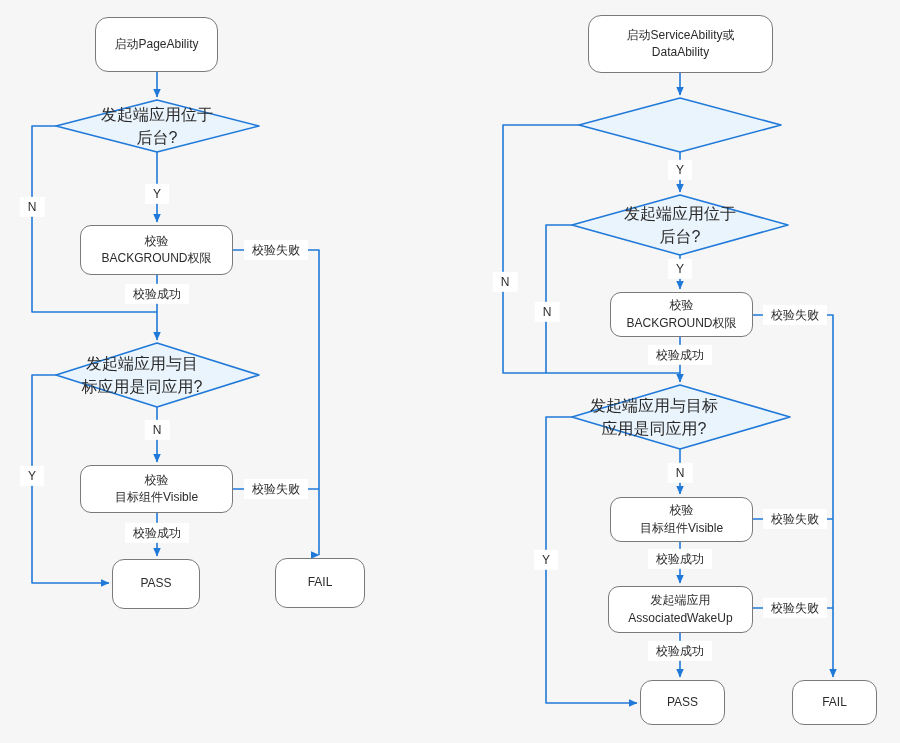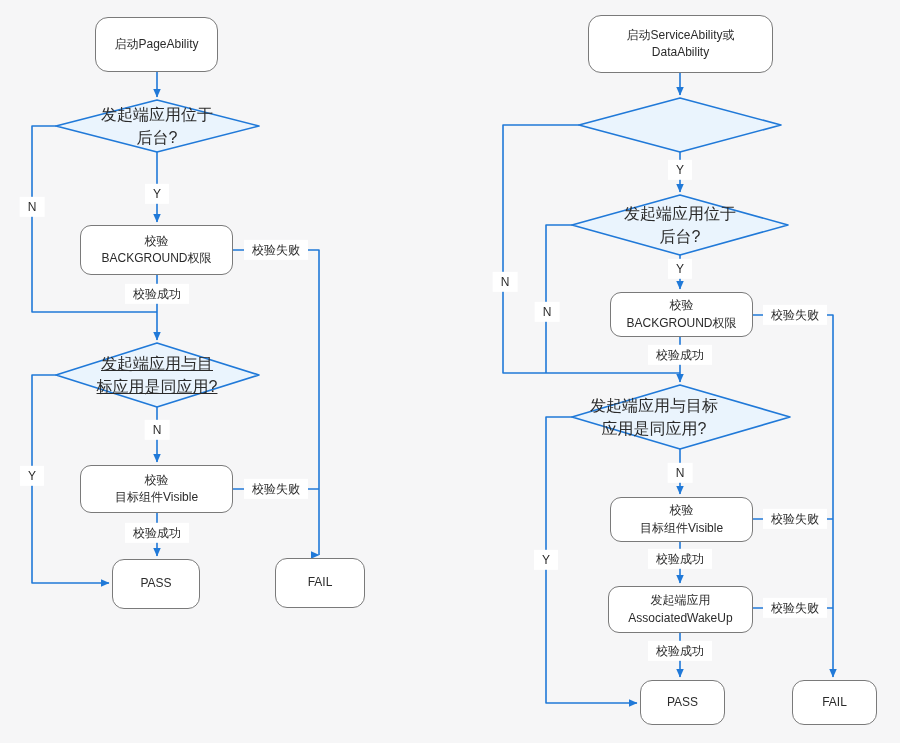--- a/index.html
+++ b/index.html
@@ -92,21 +92,21 @@
   </svg>
 
   <div class="node rect" style="left:95px;top:17px;width:123px;height:55px;border-radius:13px;">启动PageAbility</div>
 
   <div class="node dtext" style="left:87px;top:106px;width:140px;height:40px;">发起端应用位于
 后台?</div>
 
   <div class="node rect" style="left:80px;top:225px;width:153px;height:50px;">校验
 BACKGROUND权限</div>
 
-  <div class="node dtext" style="left:87px;top:355px;width:140px;height:40px;text-decoration:underline;">发起端应用与目
+  <div class="node dtext" style="left:72px;top:355px;width:140px;height:40px;">发起端应用与目
 标应用是同应用?</div>
 
   <div class="node rect" style="left:80px;top:465px;width:153px;height:48px;">校验
 目标组件Visible</div>
 
   <div class="node rect" style="left:112px;top:559px;width:88px;height:50px;border-radius:12px;">PASS</div>
 
   <div class="node rect" style="left:275px;top:558px;width:90px;height:50px;border-radius:12px;">FAIL</div>
 
   <div class="edge-label" style="left:157px;top:194px;">Y</div>

